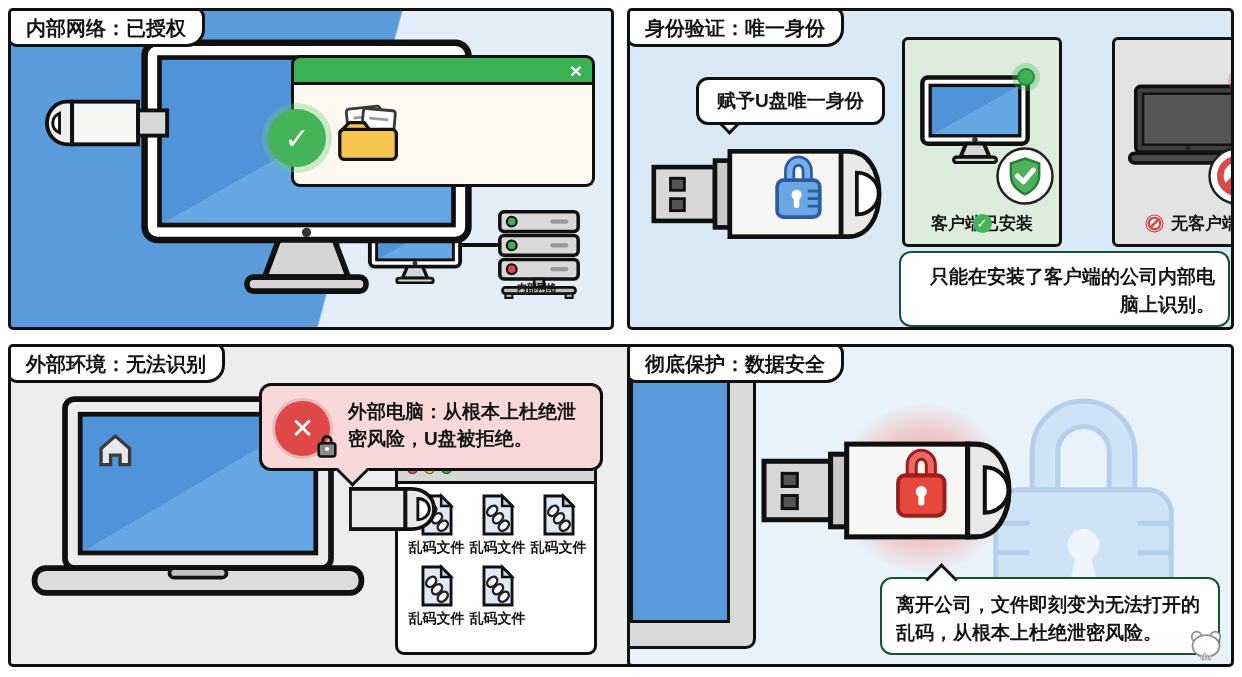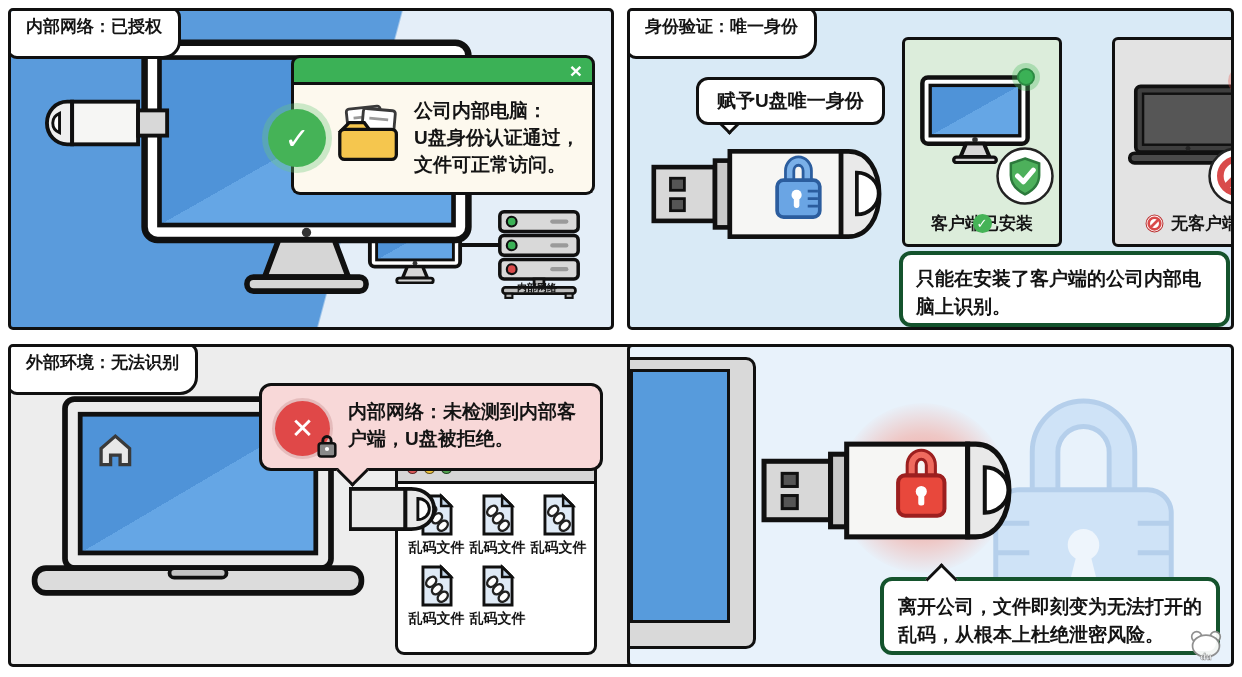--- a/index.html
+++ b/index.html
@@ -1,21 +1,21 @@
 <!DOCTYPE html>
 <html><head>
 <meta charset="utf-8">
 <style>
   html,body{margin:0;padding:0;background:#fff;}
   #stage{position:relative;width:1242px;height:677px;background:#fff;overflow:hidden;
          font-family:"Liberation Sans","DejaVu Sans",sans-serif;color:#141414;}
   .abs{position:absolute;}
   .panel{position:absolute;border:3.5px solid #101010;border-radius:5px;box-sizing:border-box;overflow:hidden;}
   .badge{position:absolute;left:-4px;top:-4px;background:#fff;border:3.5px solid #101010;
-         border-radius:0 10px 18px 10px;padding:5px 16px 18px;font-size:17px;font-weight:bold;
+         border-radius:0 10px 18px 10px;padding:5px 16px 2px;font-size:20px;font-weight:bold;
          white-space:nowrap;z-index:30;font-family:Liberation Mono, monospace;}
   .bubble{position:absolute;background:#fff;border:3px solid #101010;border-radius:12px;
           display:flex;align-items:center;justify-content:center;font-weight:bold;z-index:20;margin-left:8px;}
   .tail{position:absolute;width:20px;height:20px;transform:rotate(45deg);z-index:19;}
   .tail.down{border-right:3px solid #101010;border-bottom:3px solid #101010;}
   .tail.up{border-left:3px solid #101010;border-top:3px solid #101010;}
   .toast-header{height:30px;background:#3bb156;border:3px solid #101010;border-radius:9px 9px 0 0;
                 box-sizing:border-box;position:relative;}
   .toast-close{position:absolute;right:10px;top:0px;color:#fff;font-size:21px;font-weight:bold;line-height:26px;}
   .toast-body{position:relative;background:#fdf9ee;border:3px solid #101010;border-top:none;
@@ -38,21 +38,21 @@
             background:#e04848;color:#fff;display:flex;align-items:center;justify-content:center;
             font-size:28px;font-weight:bold;box-shadow:0 0 0 3px rgba(120,30,30,.15);}
   .window{position:absolute;background:#fff;border:3.5px solid #101010;border-radius:9px;
           box-sizing:border-box;overflow:hidden;z-index:10;}
   .win-bar{height:25px;background:#d6d6d6;border-bottom:3px solid #101010;display:flex;
            align-items:center;gap:6px;padding-left:9px;}
   .dot{width:11px;height:11px;border-radius:50%;border:1.5px solid rgba(0,0,0,.55);box-sizing:border-box;}
   .files{display:flex;flex-wrap:wrap;padding:8px 4px 0 8px;}
   .file{width:61px;display:flex;flex-direction:column;align-items:center;margin-bottom:6px;}
   .file-label{font-size:14px;font-weight:bold;white-space:nowrap;margin-top:1px;}
-  .caption-box{position:absolute;background:#fff;border:4px solid #14532d;border-radius:12px;
+  .caption-box{position:absolute;background:#fff;border:2px solid #14532d;border-radius:12px;
                box-sizing:border-box;font-weight:bold;z-index:21;}
   .glow{position:absolute;background:radial-gradient(circle,rgba(255,70,50,.55) 0%,rgba(255,90,60,.28) 45%,rgba(255,90,60,0) 72%);
         border-radius:50%;z-index:3;}
   .watermark{position:absolute;right:8px;bottom:2px;display:flex;align-items:flex-start;gap:15px;z-index:40;}
   .wm-text{font-size:27px;font-weight:bold;letter-spacing:1px;color:rgba(255,255,255,.95);
            text-shadow:0 0 2px #8a8a8a,1px 1px 0 #9a9a9a,-1px -1px 0 #9a9a9a,1px -1px 0 #9a9a9a,-1px 1px 0 #9a9a9a;}
 </style>
 </head>
 <body>
 
@@ -99,23 +99,20 @@
             <line x1="19" y1="14" x2="41" y2="14" stroke="#9a9a9a" stroke-width="3"></line>
             <line x1="19" y1="21" x2="41" y2="21" stroke="#9a9a9a" stroke-width="3"></line>
             </g>
           <g transform="rotate(5 44 20)">
               <rect x="28" y="6" width="34" height="32" rx="3" fill="#fff" stroke="#3a3a3a" stroke-width="3"></rect>
             <line x1="35" y1="16" x2="55" y2="16" stroke="#9a9a9a" stroke-width="3"></line>
             </g>
           <path d="M6,28 l8,-8 h16 l6,8 z" fill="#f5c64e" stroke="#101010" stroke-width="3.5"></path>
           <rect x="4" y="27" width="60" height="32" rx="5" fill="#f5c64e" stroke="#101010" stroke-width="3.5"></rect>
         </svg>
-        <div class="toast-text">公司内部电脑：
-U盘身份认证通过，
-文件可正常访问。</div>
       </div>
     </div>
 
     <svg class="abs" style="left:356px;top:196px;" width="96" height="77" viewBox="0 0 200 160">
       <rect x="6" y="6" width="188" height="118" rx="10" fill="#ffffff" stroke="#101010" stroke-width="8"></rect>
       <rect x="20" y="20" width="160" height="90" fill="url(#scr)" stroke="#101010" stroke-width="6"></rect>
       <circle cx="100" cy="117" r="5" fill="#333"></circle>
       <path d="M84,124 h32 l10,24 h-52 z" fill="#d6d6d6" stroke="#101010" stroke-width="7"></path>
       <rect x="62" y="148" width="76" height="10" rx="5" fill="#d6d6d6" stroke="#101010" stroke-width="6"></rect>
     </svg>
@@ -133,21 +130,21 @@
       <rect x="53" y="100" width="14" height="12" fill="#bdbdbd" stroke="#101010" stroke-width="4"></rect>
       <rect x="8" y="112" width="104" height="9" rx="4" fill="#bdbdbd" stroke="#101010" stroke-width="4"></rect>
       <rect x="12" y="121" width="10" height="6" fill="#bdbdbd" stroke="#101010" stroke-width="3"></rect>
       <rect x="98" y="121" width="10" height="6" fill="#bdbdbd" stroke="#101010" stroke-width="3"></rect>
     </svg>
     <div class="net-label" style="left:428px;top:270px;width:196px;">
       <div class="net-cn">内部网络</div>
     </div>
   </div>
 
-  <div class="panel" style="left:627px;top:8px;width:607px;height:322px;background:#d9eaf6;">
+  <div class="panel" style="left:627px;top:8px;width:607px;height:322px;background:#d9eaf6;text-align:right;">
     <div class="badge">身份验证：唯一身份</div>
 
     <div class="bubble" style="left:58px;top:66px;height:42px;padding:0 18px;font-size:19px;">
       <span>赋予U盘唯一身份</span>
     </div>
     <div class="tail down" style="left:88px;top:96px;background:#fff;"></div>
 
     <svg class="abs" style="left:20px;top:132px;" width="232" height="102" viewBox="0 0 250 110">
       <rect x="4" y="26" width="66" height="58" fill="#d8d8d8" stroke="#101010" stroke-width="5"></rect>
       <rect x="22" y="38" width="15" height="13" fill="#555" stroke="#101010" stroke-width="3"></rect>
@@ -306,26 +303,27 @@
 
     <div class="alert" style="left:248px;top:36px;width:344px;min-height:88px;">
       <div class="x-circle">
         <span>✕</span>
       </div>
       <svg class="abs" style="left:54px;top:48px;" width="22" height="25" viewBox="0 0 26 30">
         <path d="M8,12 v-4 a5,5 0 0 1 10,0 v4" fill="none" stroke="#101010" stroke-width="3.5"></path>
         <rect x="3" y="11" width="20" height="16" rx="3" fill="#8a8a8a" stroke="#101010" stroke-width="3"></rect>
         <circle cx="13" cy="18" r="2.5" fill="#fff"></circle>
       </svg>
-      <div class="alert-text">内部网络：未检测到内部客户端，U盘被拒绝。</div>
+      <div class="alert-text">外部电脑：从根本上杜绝泄密风险，U盘被拒绝。</div>
     </div>
     <div class="tail down" style="left:330px;top:112px;background:#f8d8d8;z-index:23;"></div>
   </div>
 
   <div class="panel" style="left:627px;top:344px;width:607px;height:323px;background:#e8f2fb;">
+    <div class="badge">彻底保护：数据安全</div>
 
     <div class="abs" style="left:-5px;top:10px;width:131px;height:292px;background:#d9d9d9;border:3.5px solid #101010;border-radius:0 10px 10px 0;box-sizing:border-box;z-index:1;">
       <div class="abs" style="left:2px;top:9px;width:100px;height:254px;background:#579bdc;border:3.5px solid #101010;box-sizing:border-box;"></div>
     </div>
 
     <svg class="abs" style="left:348px;top:18px;z-index:1;" width="212" height="272" viewBox="0 0 215 275">
       <path d="M55,128 v-40 a52,52 0 0 1 104,0 v40 h-26 v-40 a26,26 0 0 0 -52,0 v40 z" fill="#cfe3f7" stroke="#b5cfeb" stroke-width="5"></path>
       <rect x="18" y="126" width="178" height="132" rx="24" fill="#cfe3f7" stroke="#b5cfeb" stroke-width="5"></rect>
       <g stroke="#b5cfeb" stroke-width="5">
         <line x1="20" y1="160" x2="52" y2="160"></line>

